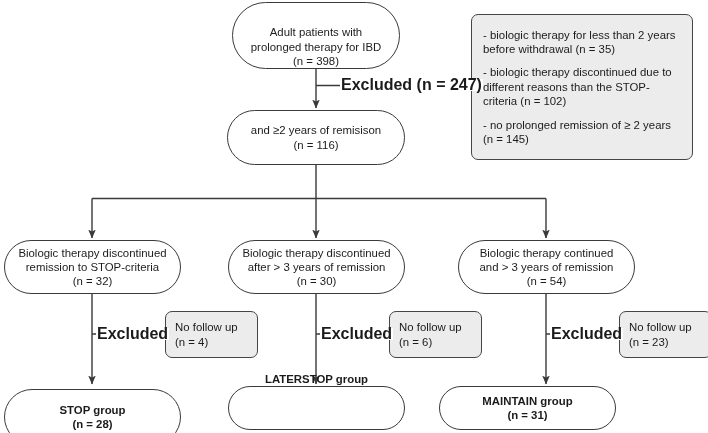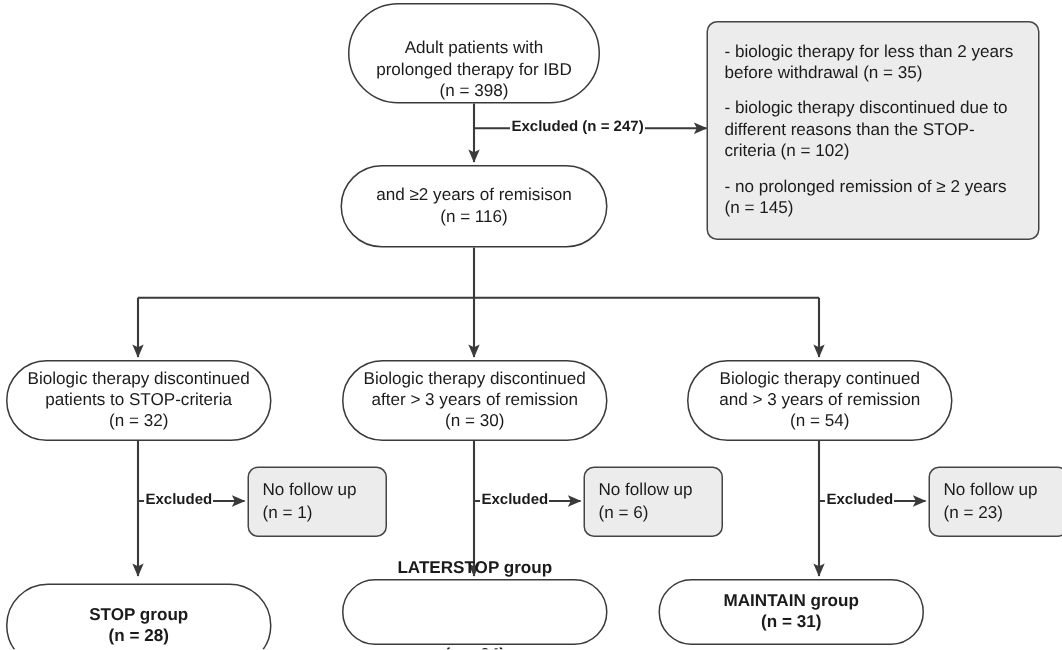--- a/index.html
+++ b/index.html
@@ -76,21 +76,21 @@
   }
   .node.gray.panel .para:last-child {
     margin-bottom: 0;
   }
   .node.bold,
   .node.bold .line {
     font-weight: bold;
   }
   .edge-label {
     position: absolute;
-    font-size: 10px;
+    font-size: 16px;
     font-weight: bold;
     color: #1b1b1b;
     background: #ffffff;
     white-space: nowrap;
     padding: 0 1px;
     z-index: 3;
     line-height: 12px;
   }
 </style>
 </head>
@@ -141,40 +141,40 @@
 
   <div class="edge-label" style="left:340px; top:79px;">Excluded (n = 247)</div>
 
   <div class="node stadium" style="left:227px; top:110px; width:178px; height:55px;">
     <span class="line">and ≥2 years of remisison</span>
     <span class="line">(n = 116)</span>
   </div>
 
   <div class="node stadium" style="left:4px; top:240px; width:177px; height:54px;">
     <span class="line">Biologic therapy discontinued</span>
-    <span class="line">patients to STOP-criteria</span>
+    <span class="line">remission to STOP-criteria</span>
     <span class="line">(n = 32)</span>
   </div>
 
   <div class="node stadium" style="left:228px; top:240px; width:177px; height:54px;">
     <span class="line">Biologic therapy discontinued</span>
     <span class="line">after &gt; 3 years of remission</span>
     <span class="line">(n = 30)</span>
   </div>
 
   <div class="node stadium" style="left:458px; top:240px; width:177px; height:54px;">
     <span class="line">Biologic therapy continued</span>
     <span class="line">and &gt; 3 years of remission</span>
     <span class="line">(n = 54)</span>
   </div>
 
   <div class="edge-label" style="left:96px; top:328px;">Excluded</div>
   <div class="node rounded gray small" style="left:165px; top:311px; width:93px; height:47px;">
     <span class="line">No follow up</span>
-    <span class="line">(n = 1)</span>
+    <span class="line">(n = 4)</span>
   </div>
 
   <div class="edge-label" style="left:320px; top:328px;">Excluded</div>
   <div class="node rounded gray small" style="left:389px; top:311px; width:93px; height:47px;">
     <span class="line">No follow up</span>
     <span class="line">(n = 6)</span>
   </div>
 
   <div class="edge-label" style="left:550px; top:328px;">Excluded</div>
   <div class="node rounded gray small" style="left:619px; top:311px; width:93px; height:47px;">

